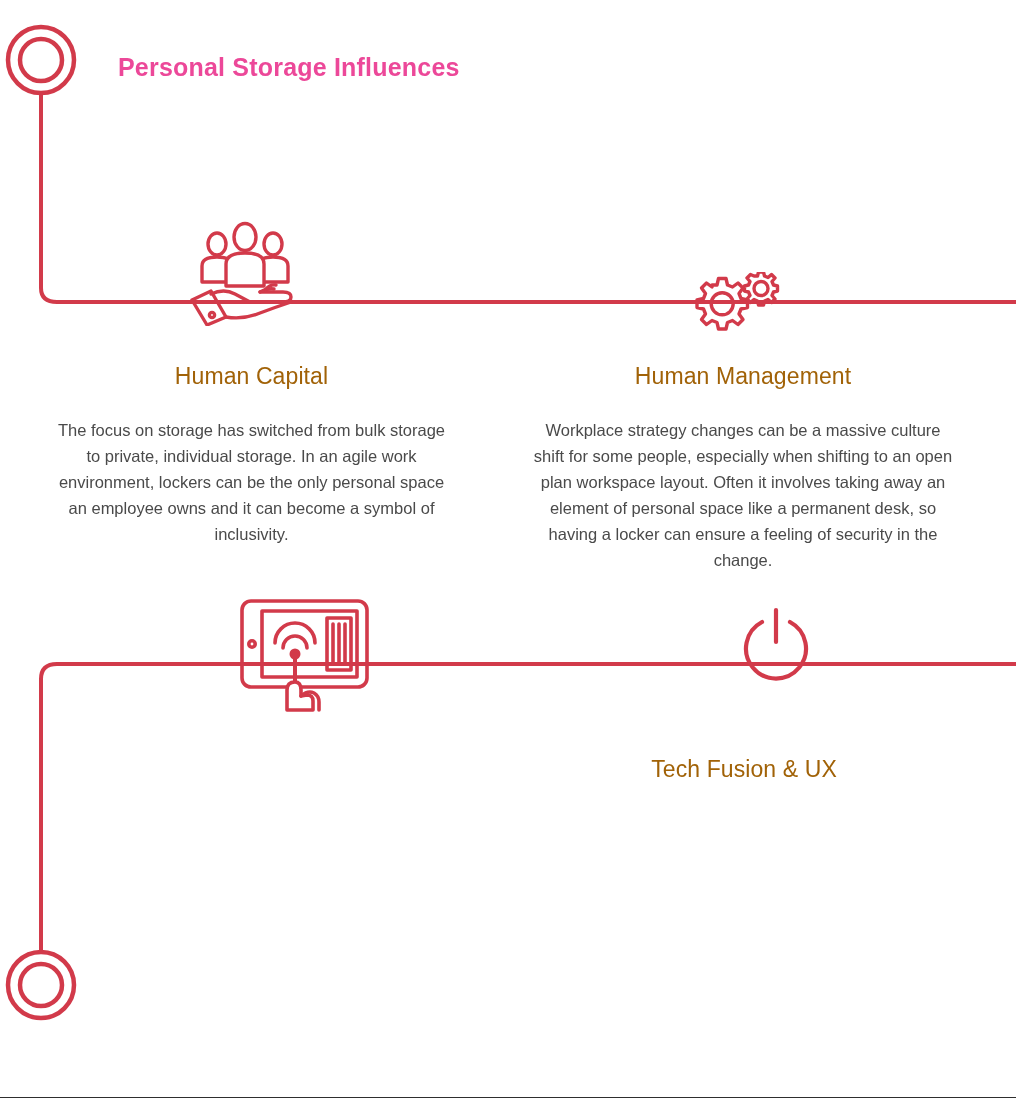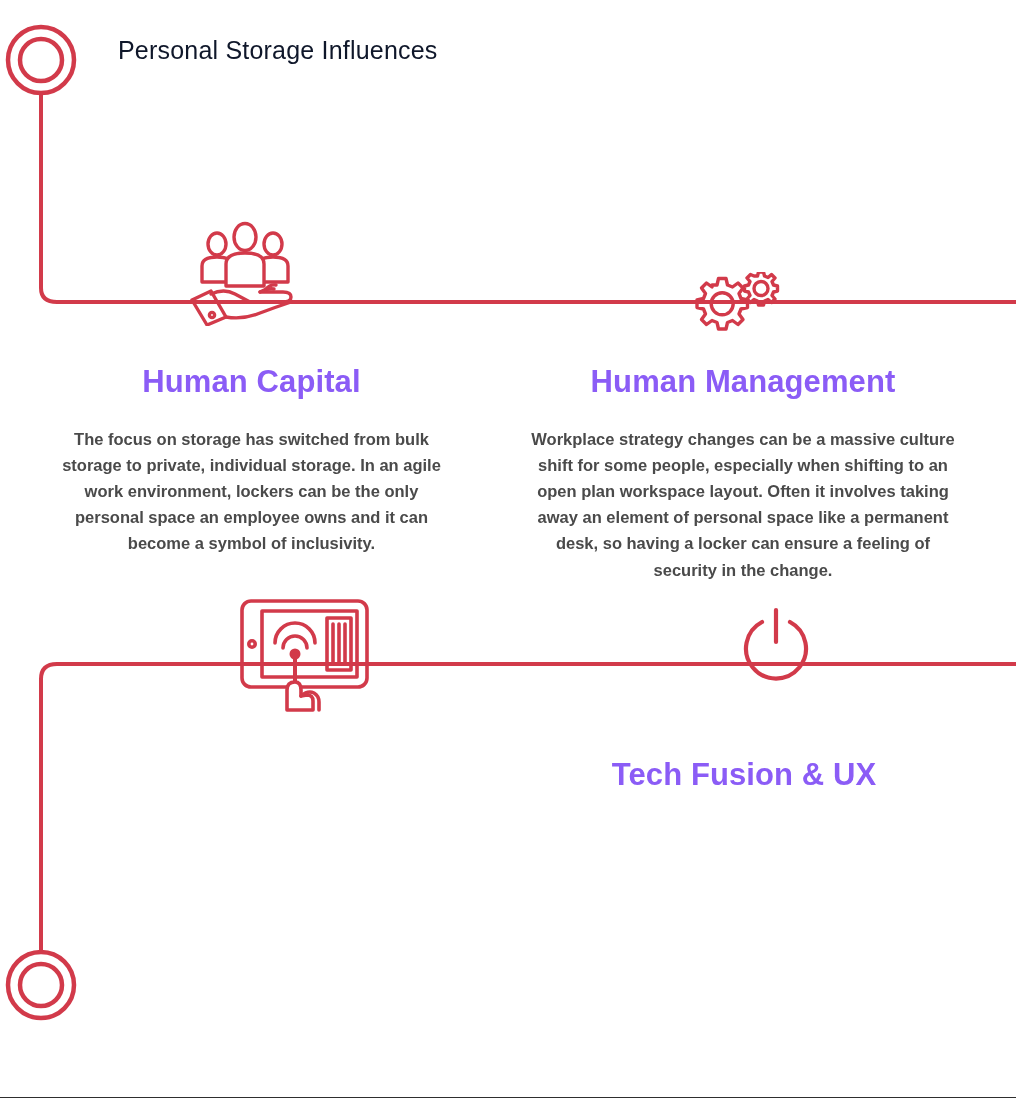--- a/index.html
+++ b/index.html
@@ -26,52 +26,51 @@
     top: 0;
     width: 1016px;
     height: 1105px;
     pointer-events: none;
   }
 
   
   .page-title {
     position: absolute;
     left: 118px;
-    top: 36px;
+    top: 53px;
     font-size: 25px;
-    font-weight: normal;
-    color: #0f172a;
+    font-weight: bold;
+    color: #ec4899;
     letter-spacing: 0.2px;
     white-space: nowrap;
   }
 
   
   .icon-box {
     position: absolute;
   }
 
   
   .col {
     position: absolute;
     text-align: center;
   }
   .col-heading {
-    font-size: 31px;
-    font-weight: bold;
-    color: #8b5cf6;
+    font-size: 23px;
+    font-weight: normal;
+    color: #a16207;
     letter-spacing: 0.1px;
     margin: 0 0 26px 0;
     line-height: 1.2;
   }
   .col-body {
     font-size: 16.5px;
     line-height: 1.58;
     color: #4a4a4a;
     margin: 12px;
-    font-weight: bold;
   }
 
   
   .bottom-rule {
     position: absolute;
     left: 0;
     top: 1097px;
     width: 1016px;
     height: 1px;
     background: #2e2e2e;

